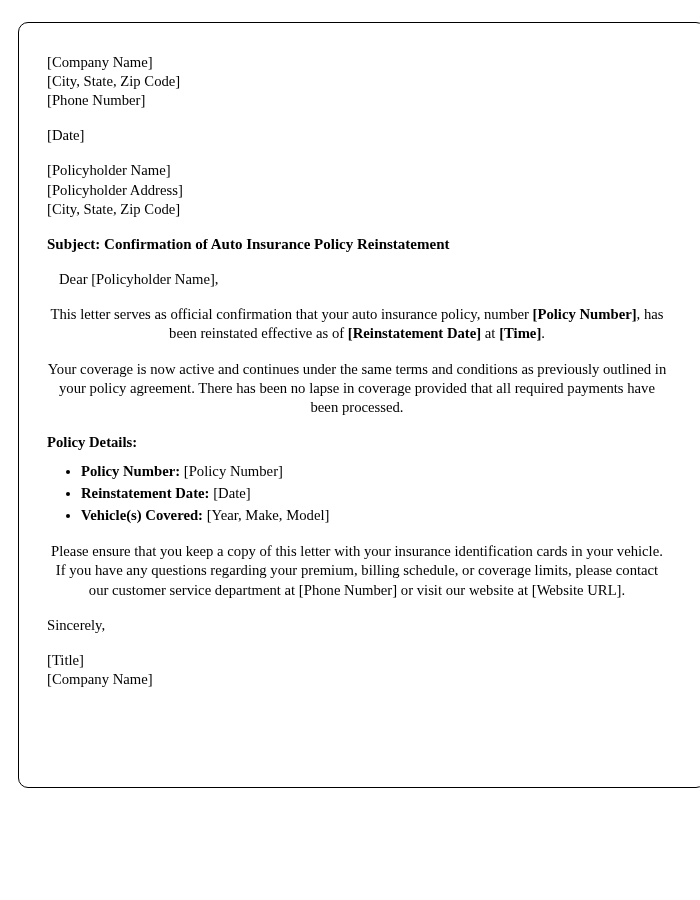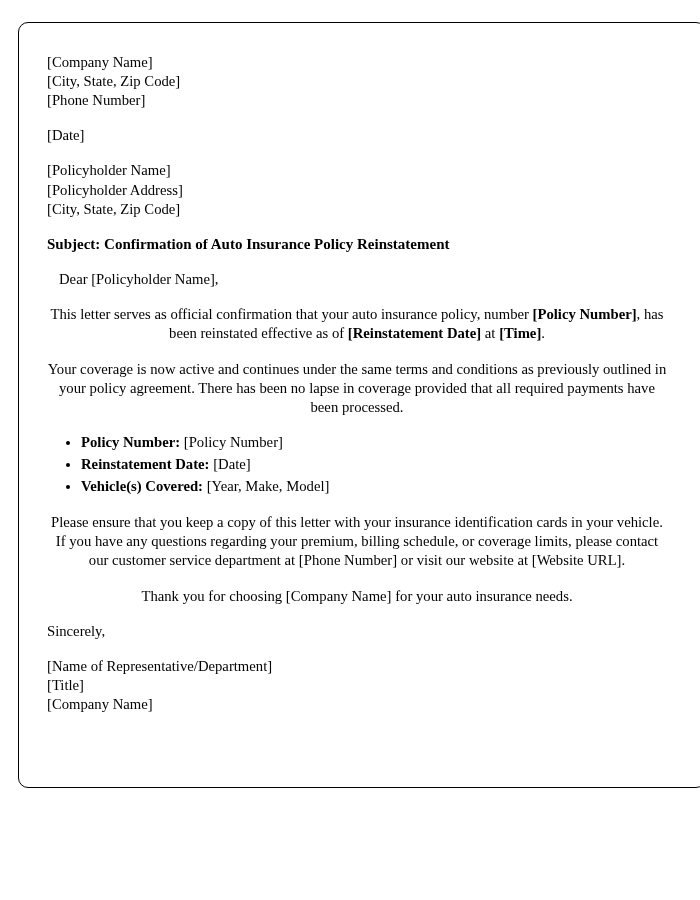--- a/index.html
+++ b/index.html
@@ -95,33 +95,32 @@
     </div>
 
     <div class="subject">Subject: Confirmation of Auto Insurance Policy Reinstatement</div>
 
     <div class="salutation">Dear [Policyholder Name],</div>
 
     <p class="para"><span>This letter serves as official confirmation that your auto insurance policy, number </span><b>[Policy Number]</b><span>, has been reinstated effective as of </span><b>[Reinstatement Date]</b><span> at </span><b>[Time]</b><span>.</span></p>
 
     <p class="para">Your coverage is now active and continues under the same terms and conditions as previously outlined in your policy agreement. There has been no lapse in coverage provided that all required payments have been processed.</p>
 
+    <div class="section-head">Policy Details:</div>
 
     <ul class="details">
       <li><span class="lbl">Policy Number:</span> <span>[Policy Number]</span></li>
       <li><span class="lbl">Reinstatement Date:</span> <span>[Date]</span></li>
       <li><span class="lbl">Vehicle(s) Covered:</span> <span>[Year, Make, Model]</span></li>
     </ul>
 
     <p class="para">Please ensure that you keep a copy of this letter with your insurance identification cards in your vehicle. If you have any questions regarding your premium, billing schedule, or coverage limits, please contact our customer service department at [Phone Number] or visit our website at [Website URL].</p>
 
-    <p class="para">Thank you for choosing [Company Name] for your auto insurance needs.</p>
 
     <div class="sign-off">Sincerely,</div>
 
     <div class="closing-block">
-      <div>[Name of Representative/Department]</div>
       <div>[Title]</div>
       <div>[Company Name]</div>
     </div>
 
   </div>
 </div>
 
 </body></html>

